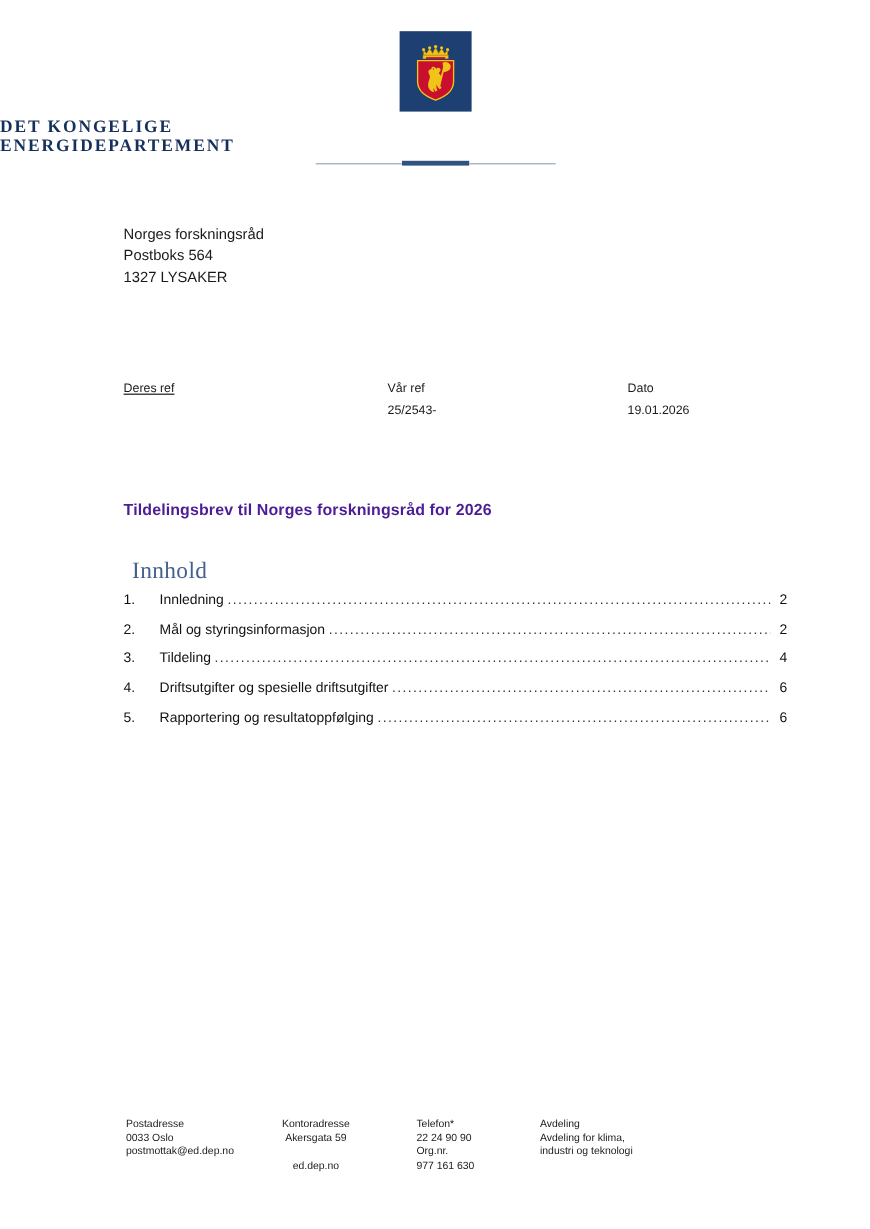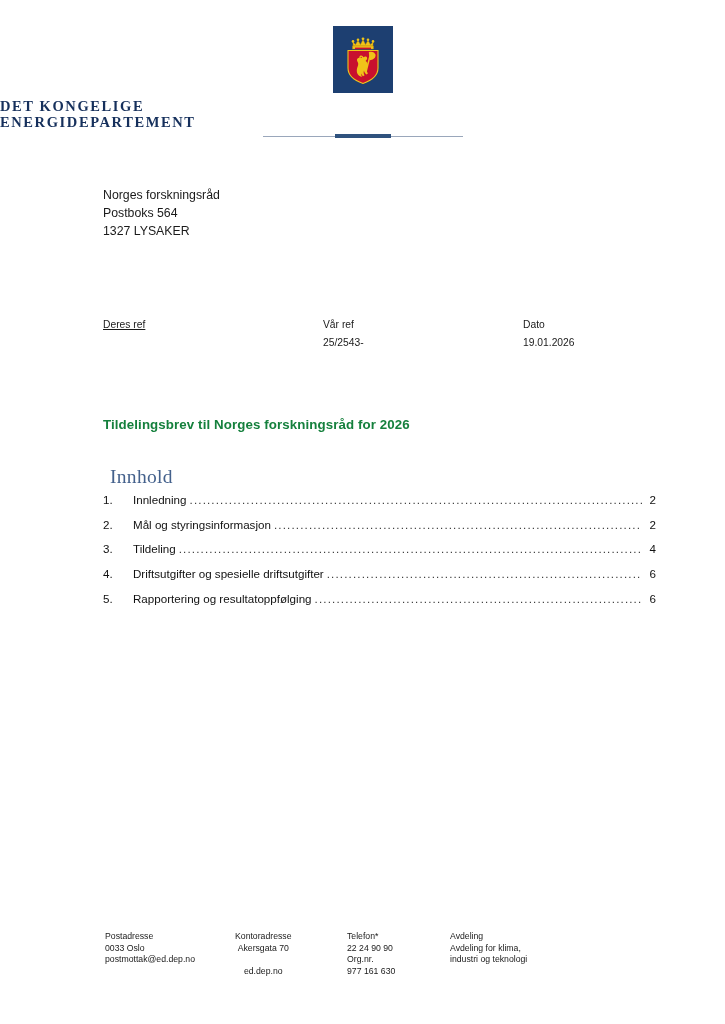--- a/index.html
+++ b/index.html
@@ -102,21 +102,21 @@
   .refcol-deres { left: 0; text-decoration: underline; }
   .refcol-var { left: 220px; }
   .refcol-dato { left: 420px; }
 
   .doc-title {
     position: absolute;
     top: 417px;
     left: 0;
     font-size: 13.3px;
     font-weight: bold;
-    color: #15803d;
+    color: #4c1d95;
     letter-spacing: 0.1px;
   }
 
   .toc-heading {
     position: absolute;
     top: 466px;
     left: 7px;
     font-family: "Liberation Serif", serif;
     font-size: 19.5px;
     color: #44618c;
@@ -300,21 +300,21 @@
   </div>
 
   <div class="footer">
     <div class="footer-col fc1">
       <div>Postadresse</div>
       <div>0033 Oslo</div>
       <div>postmottak@ed.dep.no</div>
     </div>
     <div class="footer-col fc2">
       <div>Kontoradresse</div>
-      <div>Akersgata 70</div>
+      <div>Akersgata 59</div>
       <div class="gap"></div>
       <div>ed.dep.no</div>
     </div>
     <div class="footer-col fc3">
       <div>Telefon*</div>
       <div>22 24 90 90</div>
       <div>Org.nr.</div>
       <div>977 161 630</div>
     </div>
     <div class="footer-col fc4">

